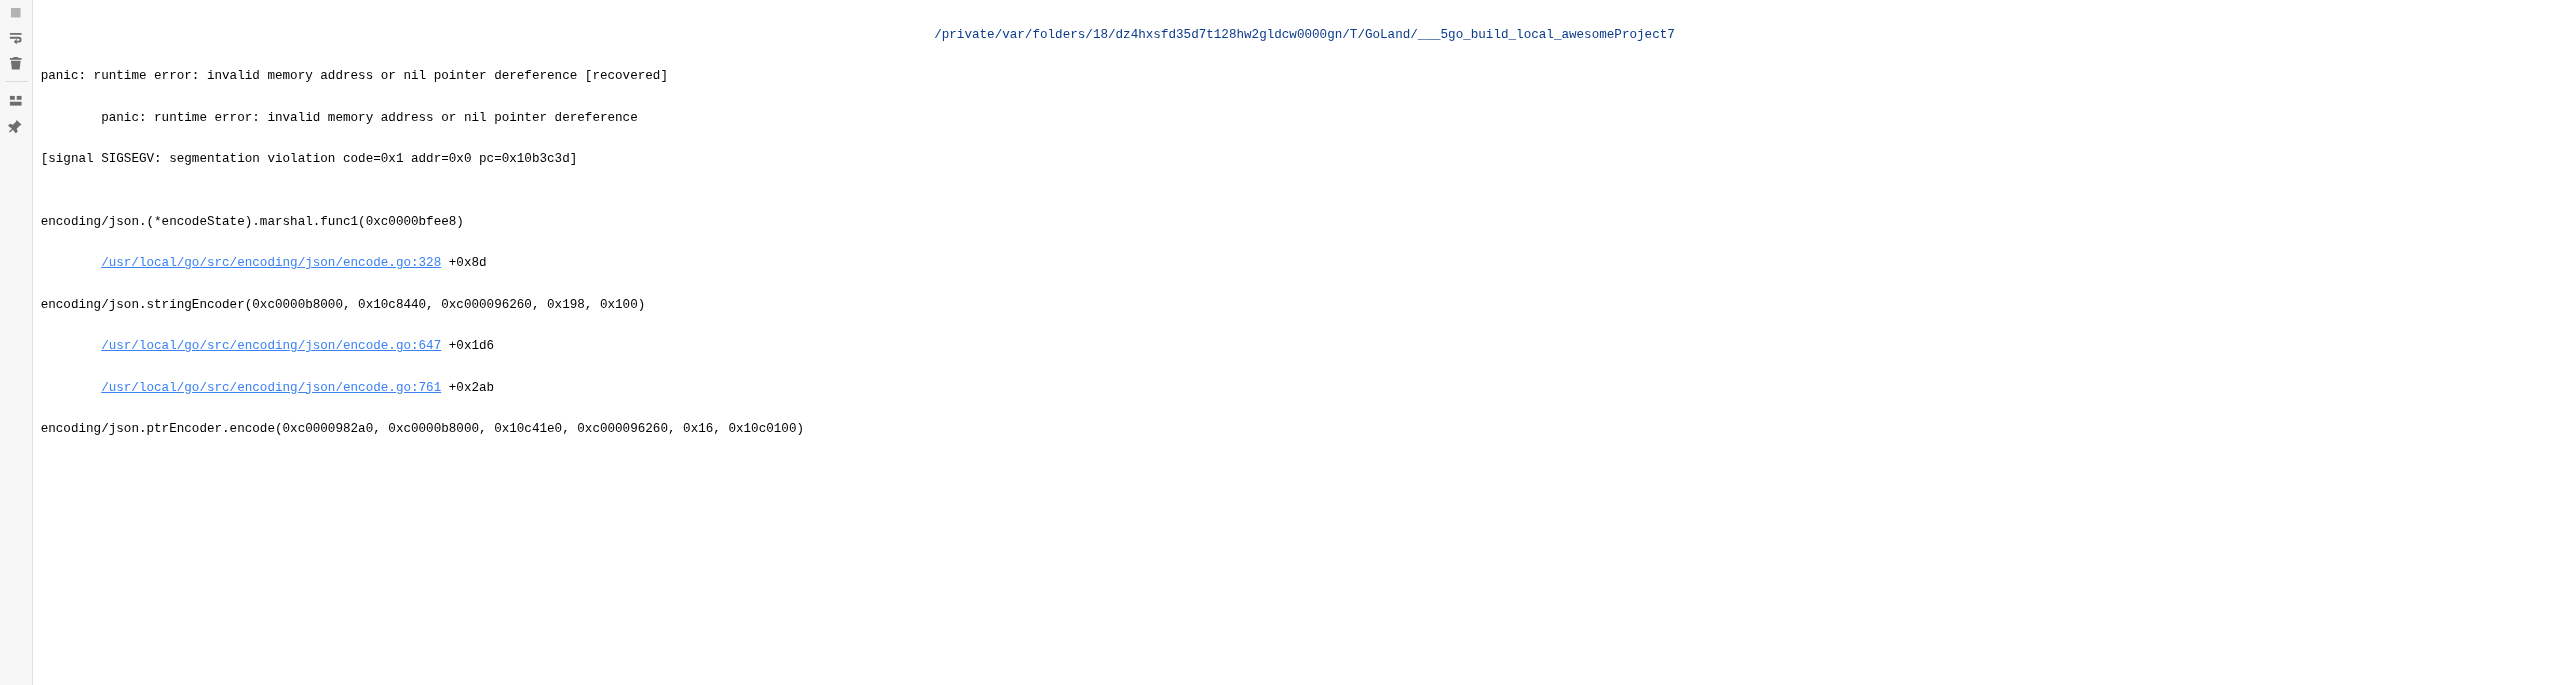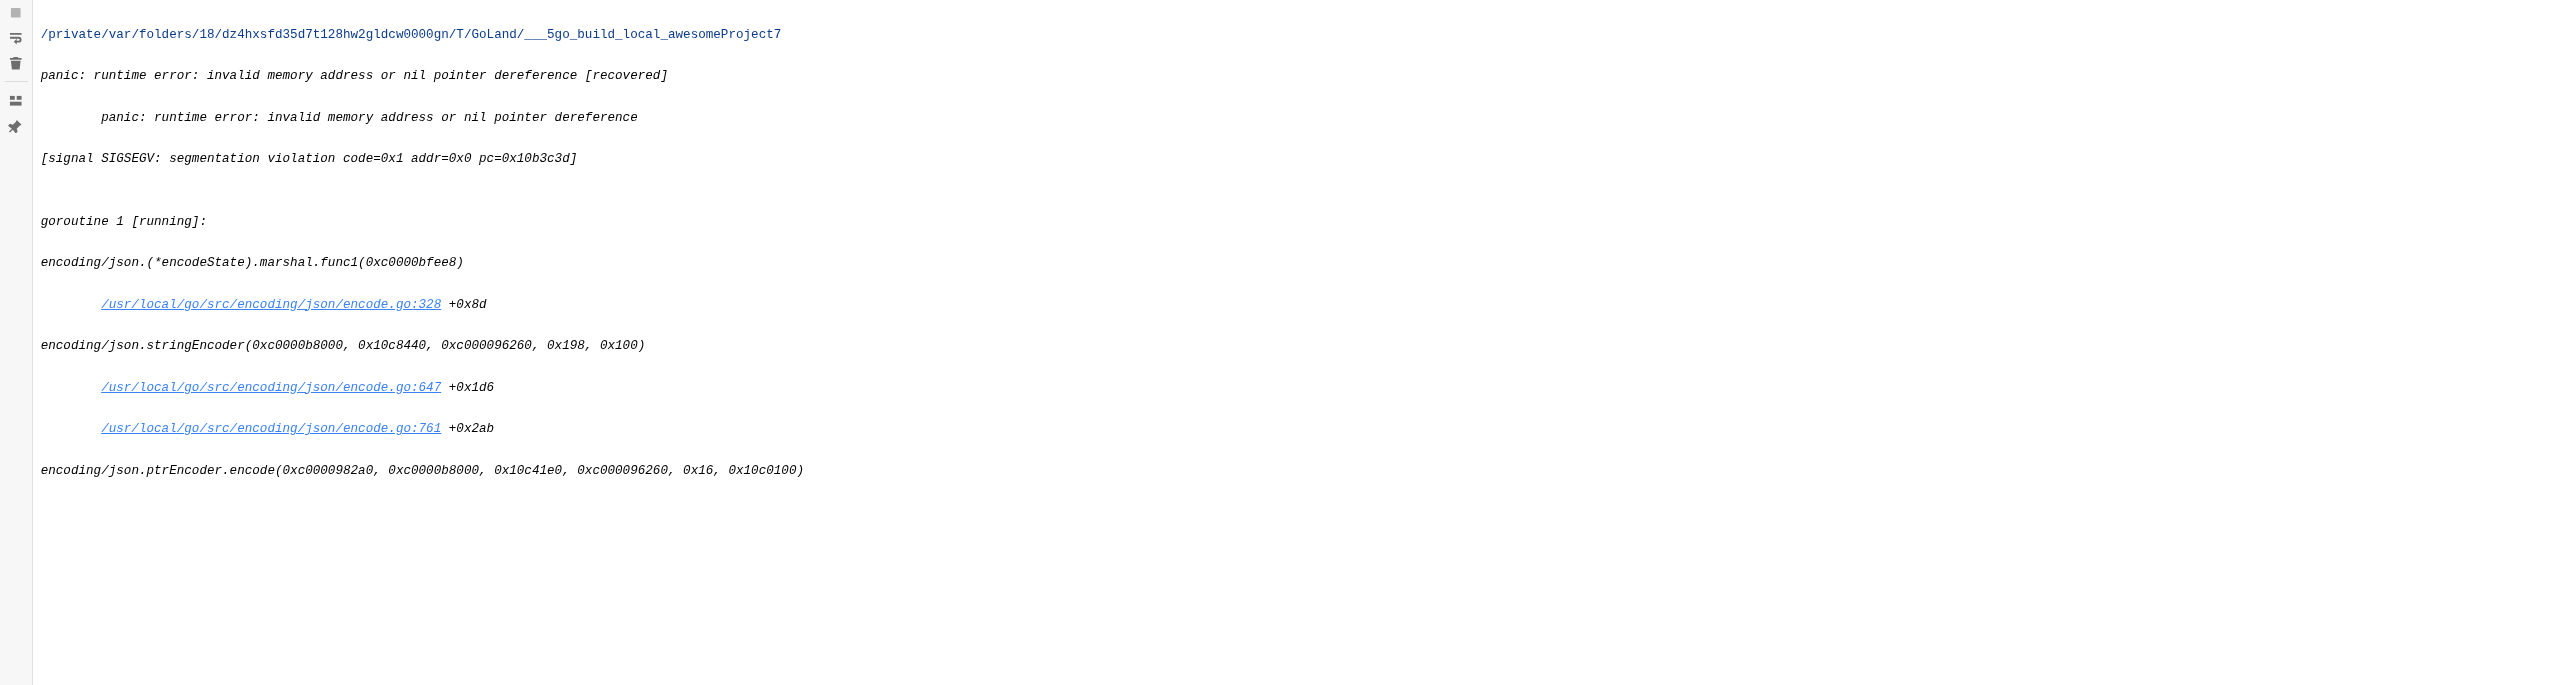--- a/index.html
+++ b/index.html
@@ -49,24 +49,24 @@
     }
     .console {
       flex: 1;
       padding: 3.9px 7.7px;
       white-space: pre;
       overflow-x: auto;
       position: relative;
     }
     .cmd-line {
       color: #0b3b8c;
+      text-align: center;
     }
     .plain-line {
       color: #000000;
-      font-style: italic;
     }
     .indent {
       display: inline-block;
       width: 8ch;
     }
     .link {
       color: #3b82f6;
       text-decoration: underline;
       cursor: pointer;
     }
@@ -108,21 +108,20 @@
       </svg>
   </div>
 </div>
 
 <div class="console">
 <div class="cmd-line">/private/var/folders/18/dz4hxsfd35d7t128hw2gldcw0000gn/T/GoLand/___5go_build_local_awesomeProject7</div>
 <div class="plain-line">panic: runtime error: invalid memory address or nil pointer dereference [recovered]</div>
 <div class="plain-line">        panic: runtime error: invalid memory address or nil pointer dereference</div>
 <div class="plain-line">[signal SIGSEGV: segmentation violation code=0x1 addr=0x0 pc=0x10b3c3d]</div>
 <div class="plain-line"></div>
-<div class="plain-line">goroutine 1 [running]:</div>
 <div class="plain-line">encoding/json.(*encodeState).marshal.func1(0xc0000bfee8)</div>
 <div class="plain-line"><span class="indent"></span><span class="link">/usr/local/go/src/encoding/json/encode.go:328</span><span class="trailing"> +0x8d</span></div>
 <div class="plain-line">encoding/json.stringEncoder(0xc0000b8000, 0x10c8440, 0xc000096260, 0x198, 0x100)</div>
 <div class="plain-line"><span class="indent"></span><span class="link">/usr/local/go/src/encoding/json/encode.go:647</span><span class="trailing"> +0x1d6</span></div>
 <div class="plain-line"><span class="indent"></span><span class="link">/usr/local/go/src/encoding/json/encode.go:761</span><span class="trailing"> +0x2ab</span></div>
 <div class="plain-line">encoding/json.ptrEncoder.encode(0xc0000982a0, 0xc0000b8000, 0x10c41e0, 0xc000096260, 0x16, 0x10c0100)</div>
 
 
 
   

